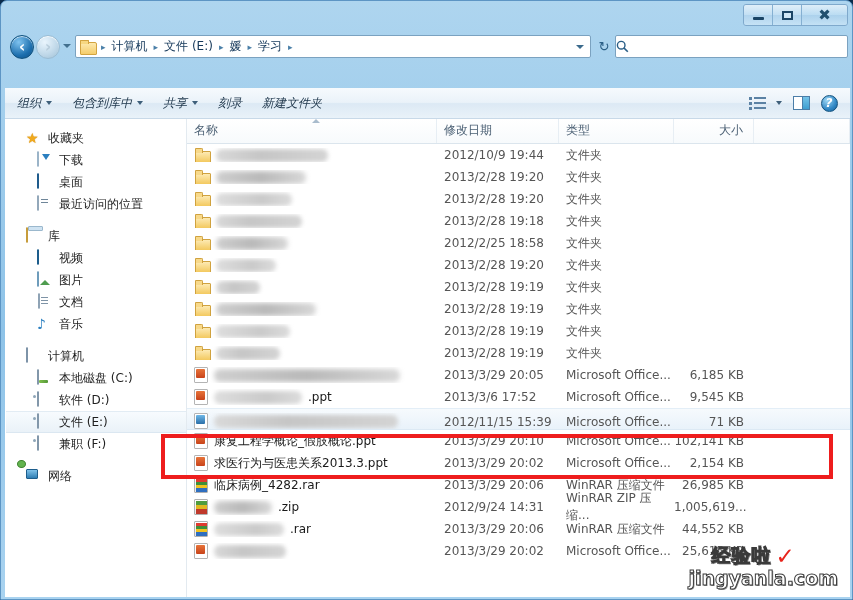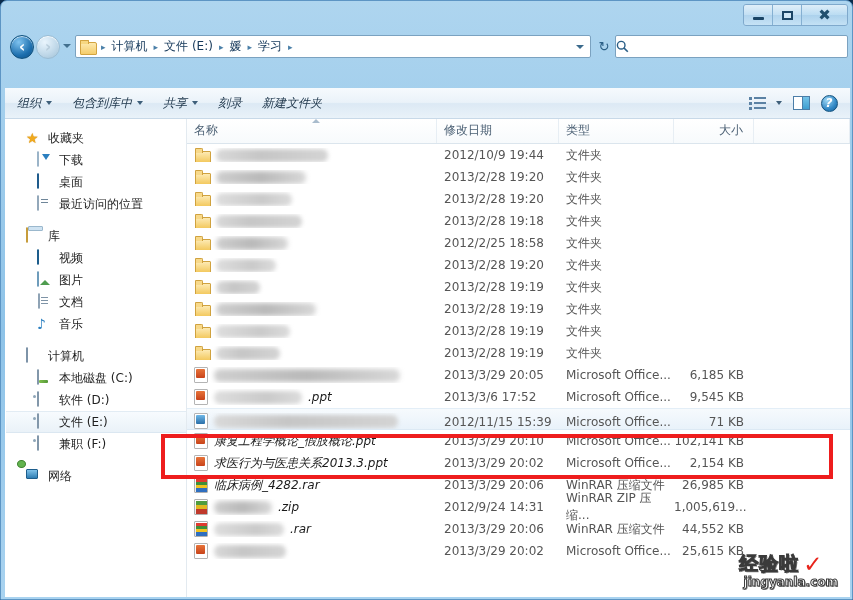--- a/index.html
+++ b/index.html
@@ -260,21 +260,21 @@
     font-size: 12px; color: #3b3b3b;
   }
   .row.hl {
     background: linear-gradient(180deg,#f6fafd,#e9f2fa);
     border-top: 1px solid #e3eef7; border-bottom: 1px solid #dce9f4; align-items: flex-end;
   }
   .cell-name { width: 250px; display: flex; align-items: center; gap: 6px; padding-left: 7px; overflow: hidden; }
   .cell-date { width: 122px; padding-left: 7px; color: #555; }
   .cell-type { width: 115px; padding-left: 7px; color: #555; }
   .cell-size { width: 80px; text-align: right; padding-right: 10px; color: #555; }
-  .fname { color: #1a1a1a; white-space: nowrap; font-style: italic; }
+  .fname { color: #1a1a1a; white-space: nowrap; }
 
   
   .redact { display: inline-block; height: 13px; border-radius: 6px; }
   .rd1 { background: linear-gradient(90deg,#d9d9d9,#c6c6c6 40%,#d4d4d4); filter: blur(2.2px); }
   .rd2 { background: linear-gradient(90deg,#cfcfcf,#b9b9b9 50%,#d8d8d8); filter: blur(2.6px); }
   .rd3 { background: linear-gradient(90deg,#dedede,#cacaca 60%,#dcdcdc); filter: blur(2px); }
 
   
   .ico-folder { width:16px;height:14px;position:relative;flex:0 0 16px;}
   .ico-folder::before{content:"";position:absolute;left:1px;top:3px;width:14px;height:10px;background:linear-gradient(180deg,#fdeab3,#f3c95f);border:1px solid #d0a23f;border-radius:1px;}
@@ -315,21 +315,21 @@
   #wm-top { display:flex; align-items:center; justify-content:center; gap:4px; }
   #wm-cn {
     font-size: 19px; font-weight: bold; color: #ffffff;
     -webkit-text-stroke: 1px #3a3a3a;
     letter-spacing: 1px;
     font-family: "DejaVu Sans", sans-serif;
     text-shadow: 1px 1px 0 #888;
   }
   #wm-check { color: #e8241b; font-size: 23px; font-weight: bold; line-height: 1; }
   #wm-url {
-    font-size: 12px; font-weight: bold; color: #ffffff;
+    font-size: 19px; font-weight: bold; color: #ffffff;
     -webkit-text-stroke: 1px #3a3a3a;
     font-family: "DejaVu Sans", sans-serif;
     text-shadow: 1px 1px 0 #8a8a8a;
     margin-top: -2px;
     padding-left: 20px;
   }
 </style>
 </head>
 <body>
 

